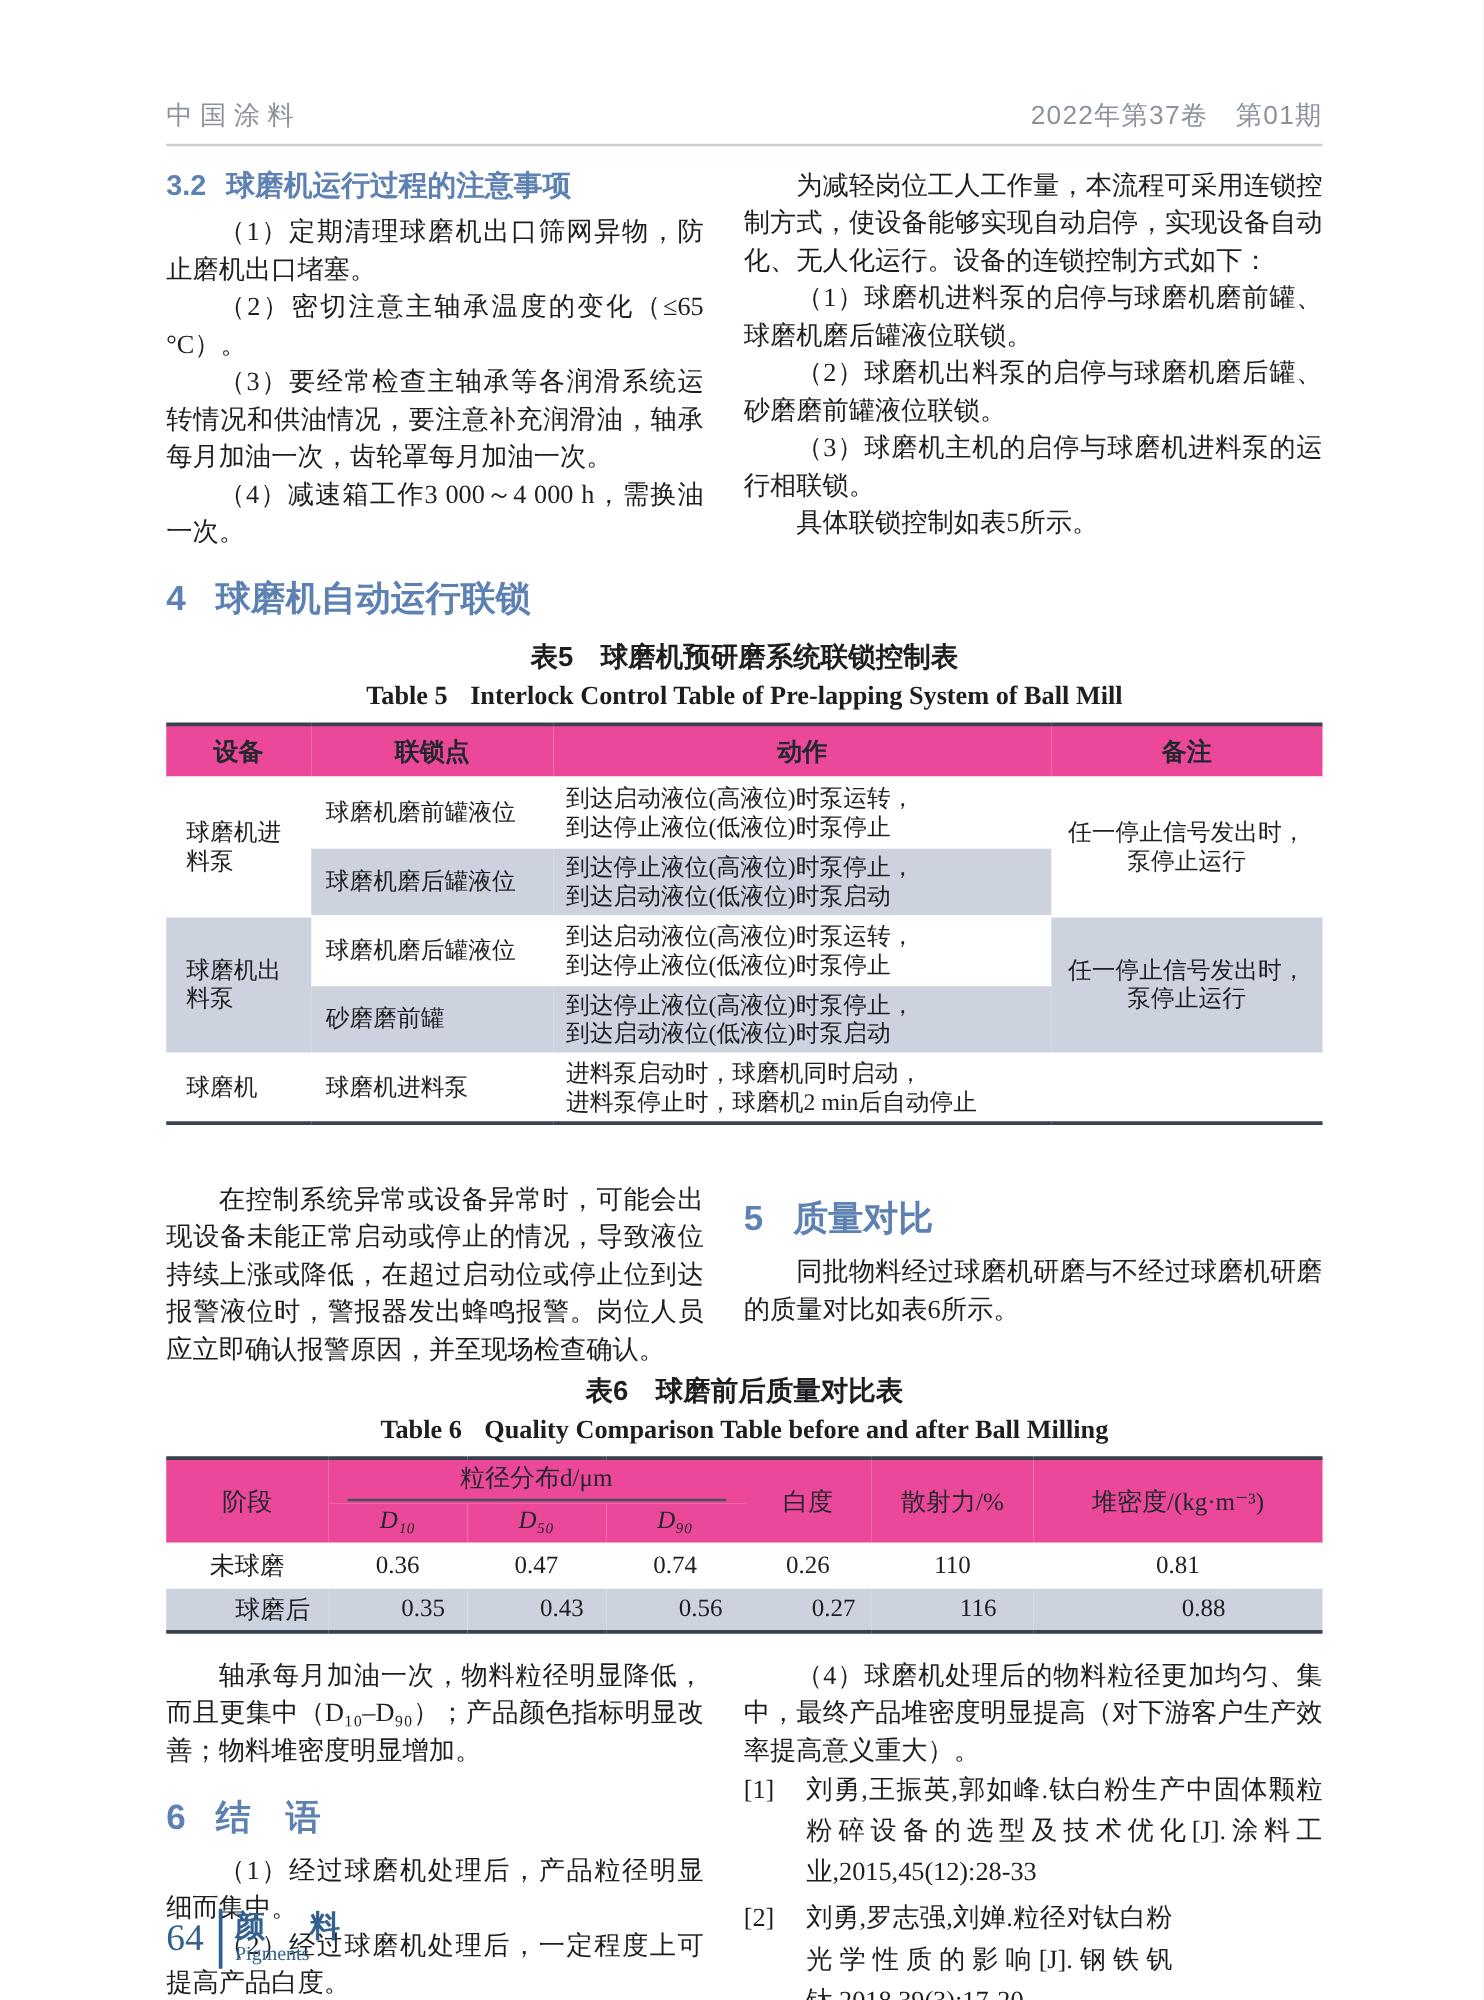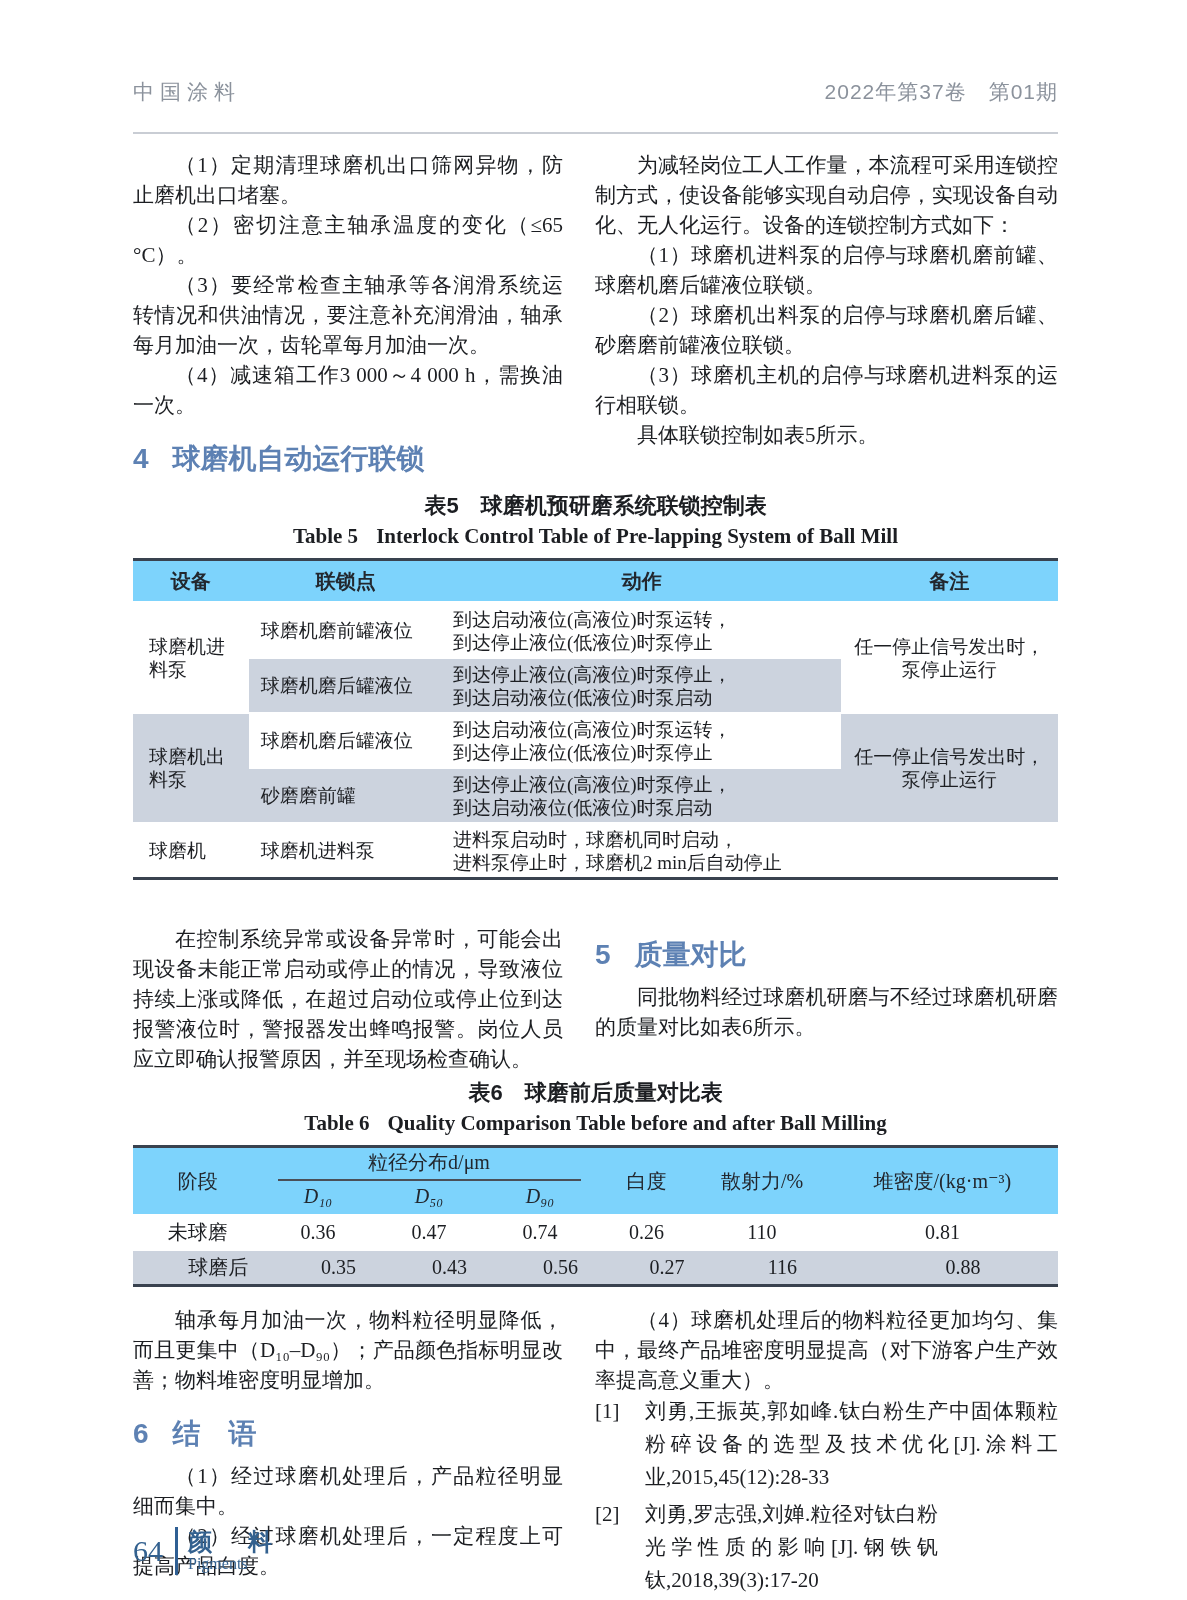--- a/index.html
+++ b/index.html
@@ -9,21 +9,21 @@
     background:#ffffff;
     font-family:"Liberation Serif","DejaVu Serif",serif;
     color:#1c1e22;
     overflow:hidden;
   }
   .content{margin:0 129px 0 133px;}
   
   .run-head{
     margin:78px 129px 0 133px;
     display:flex;justify-content:space-between;align-items:flex-end;
-    padding-bottom:26px;border-bottom:2px solid #c9cdd4;
+    padding-bottom:9px;border-bottom:2px solid #c9cdd4;
     font-family:"Liberation Sans","DejaVu Sans",sans-serif;
     color:#8b929c;font-size:21px;
   }
   .run-head .jn{letter-spacing:6px;}
   .run-head .iss{letter-spacing:1px;}
   
   .cols{display:grid;grid-template-columns:430px 463px;column-gap:32px;}
   .cols1{margin-top:16px;}
   .cols2{margin-top:44px;}
   .cols3{margin-top:18px;}
@@ -52,21 +52,21 @@
   .tt-cn .gap{display:inline-block;width:22px;}
   .tt-en{
     text-align:center;font-family:"Liberation Serif","DejaVu Serif",serif;
     font-weight:bold;font-size:21px;line-height:26px;margin:3px 0 0 0;
   }
   .tt-en .gap{display:inline-block;width:18px;}
   
   table{border-collapse:collapse;width:100%;table-layout:fixed;}
   .jtable{border-top:3px solid #39424f;border-bottom:3px solid #39424f;margin-top:9px;}
   .jtable th{
-    background:#7dd3fc;font-family:"Liberation Sans","DejaVu Sans",sans-serif;
+    background:#ec4899;font-family:"Liberation Sans","DejaVu Sans",sans-serif;
     font-weight:600;font-size:20px;color:#22272e;
   }
   .t5 th{height:38px;border-bottom:3px solid #ffffff;}
   .t5 td{
     font-size:19px;line-height:23px;height:47px;
     border-top:2px solid #ffffff;padding:3px 6px;vertical-align:middle;
   }
   .t5 td.dev{text-align:left;padding-left:16px;}
   .t5 td.point{text-align:left;padding-left:12px;}
   .t5 td.act{text-align:left;padding-left:10px;}
@@ -109,20 +109,23 @@
 
   <div class="run-head">
     <span class="jn">中国涂料</span>
     <span class="iss">2022年第37卷　第01期</span>
   </div>
 
   <div class="content">
 
     <div class="cols cols1">
       <div>
+        <h3 class="h-sub">
+          <span class="n">3.2</span><span>球磨机运行过程的注意事项</span>
+        </h3>
         <p class="body">（1）定期清理球磨机出口筛网异物，防止磨机出口堵塞。</p>
         <p class="body">（2）密切注意主轴承温度的变化（≤65 °C）。</p>
         <p class="body">（3）要经常检查主轴承等各润滑系统运转情况和供油情况，要注意补充润滑油，轴承每月加油一次，齿轮罩每月加油一次。</p>
         <p class="body">（4）减速箱工作3 000～4 000 h，需换油一次。</p>
         <h2 class="h-sec">
           <span class="n">4</span><span>球磨机自动运行联锁</span>
         </h2>
       </div>
       <div>
         <p class="body">为减轻岗位工人工作量，本流程可采用连锁控制方式，使设备能够实现自动启停，实现设备自动化、无人化运行。设备的连锁控制方式如下：</p>

